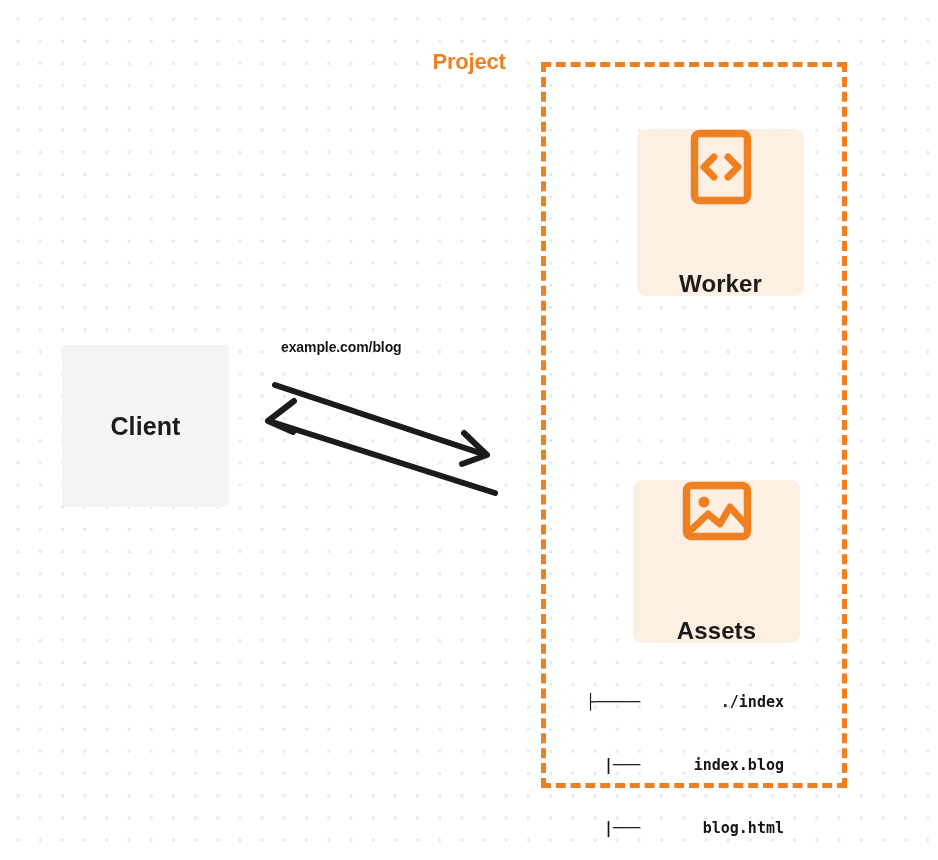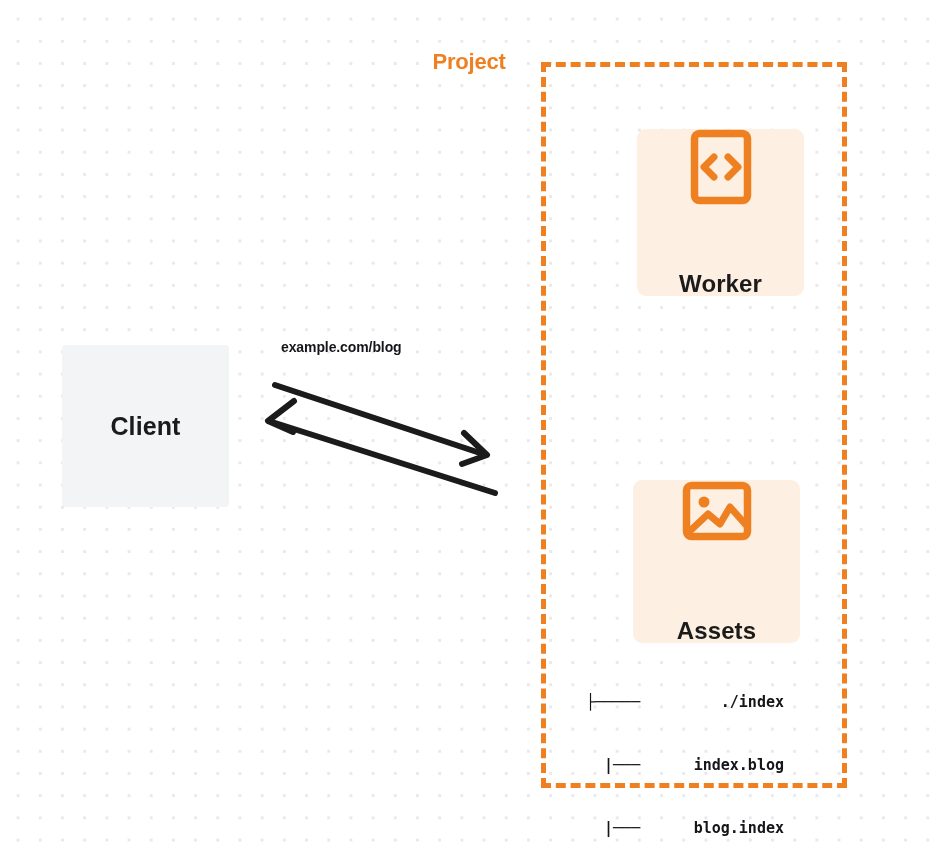--- a/index.html
+++ b/index.html
@@ -200,18 +200,18 @@
     <div class="tree-row">
       <span class="tree-branch">├─────</span>
       <span class="tree-name">./index</span>
     </div>
     <div class="tree-row">
       <span class="tree-branch">  |───</span>
       <span class="tree-name">index.blog</span>
     </div>
     <div class="tree-row">
       <span class="tree-branch">  |───</span>
-      <span class="tree-name">blog.index</span>
+      <span class="tree-name">blog.html</span>
     </div>
     
   </div>
 
 </div>
 
 </body></html>

